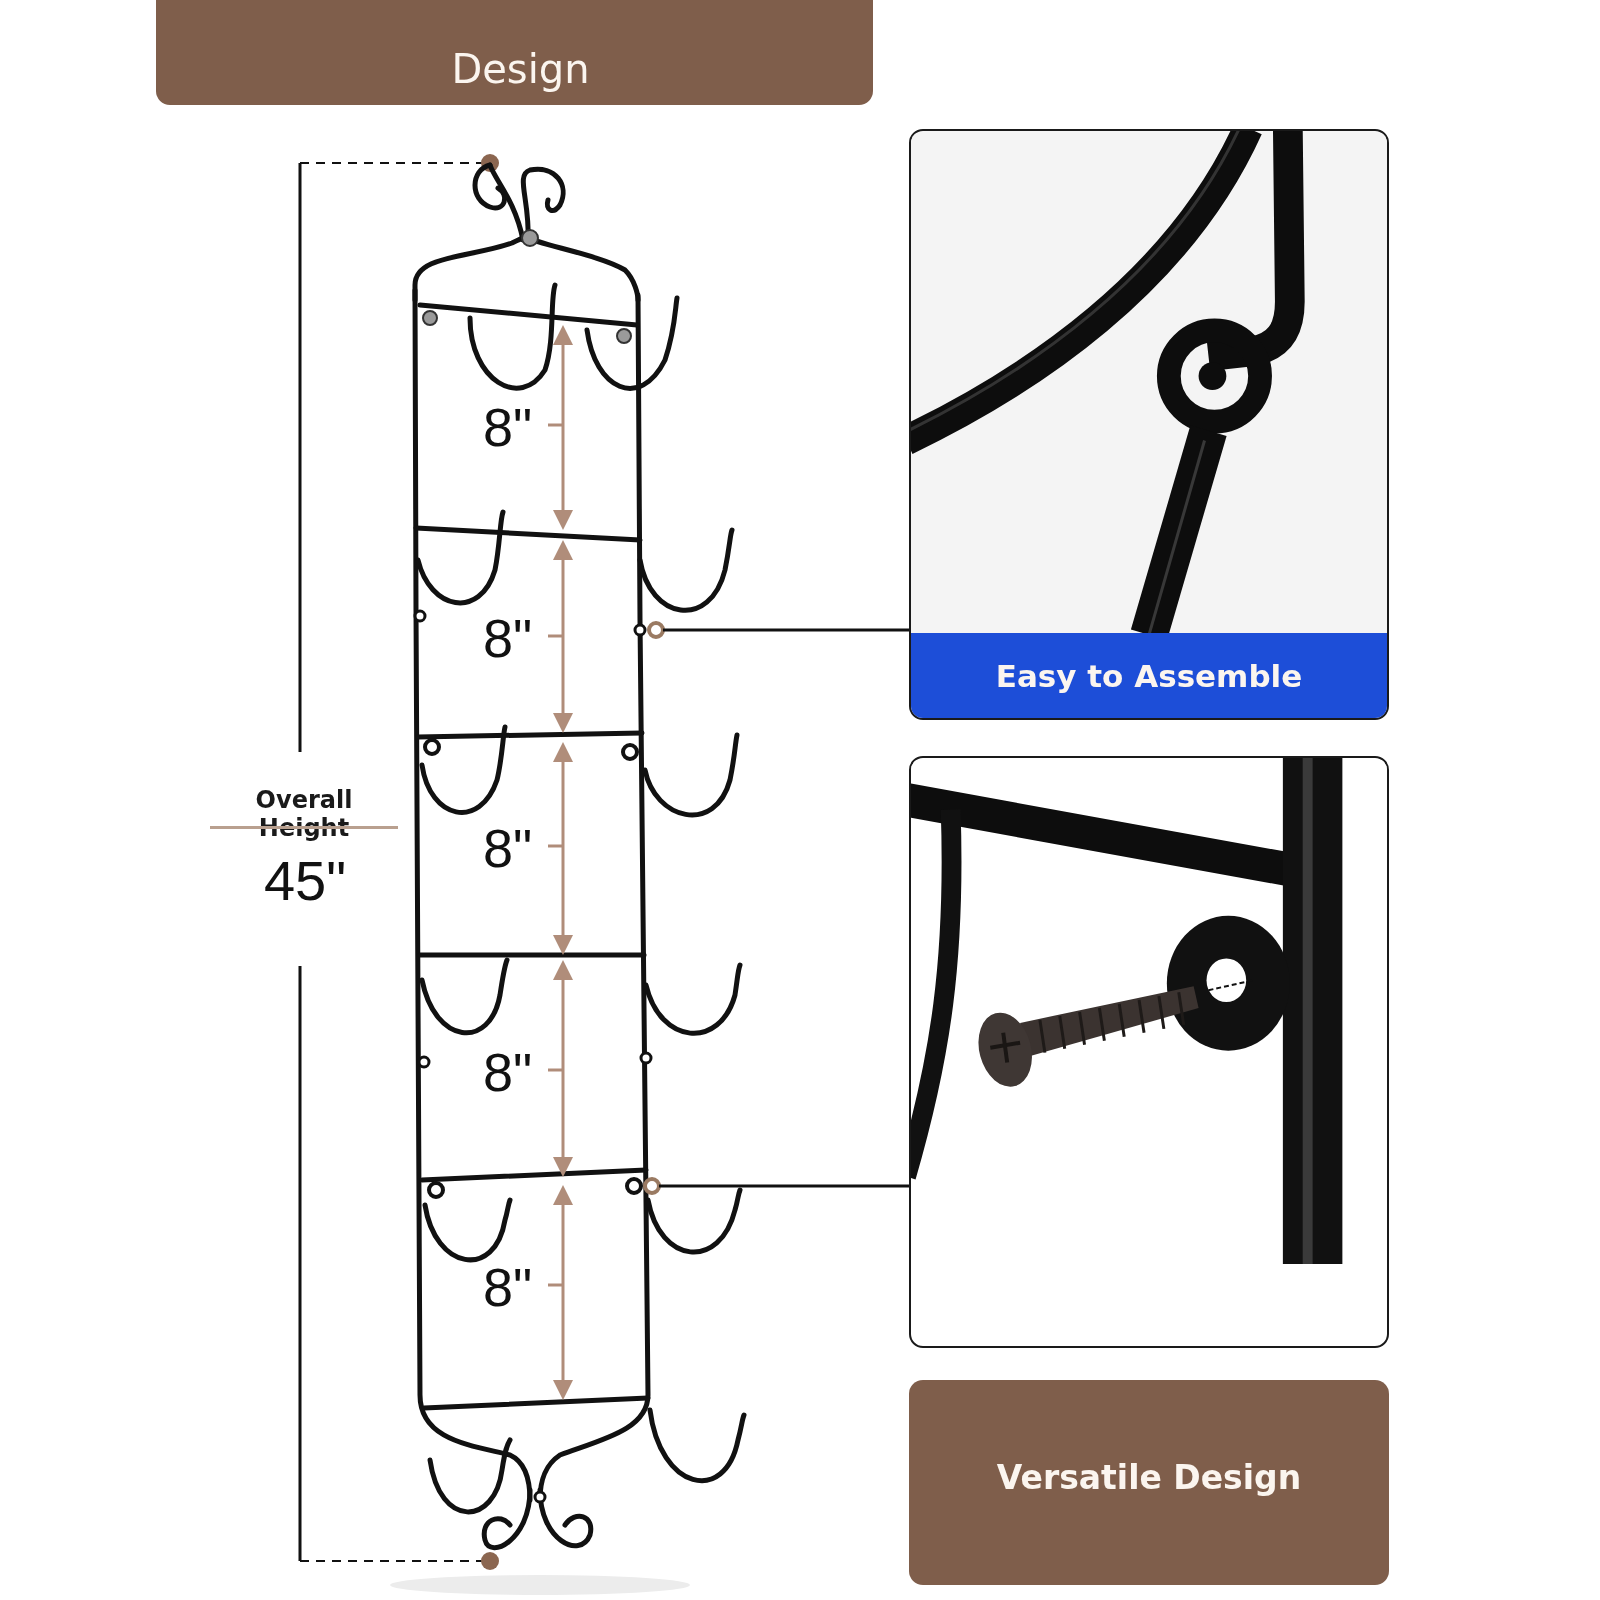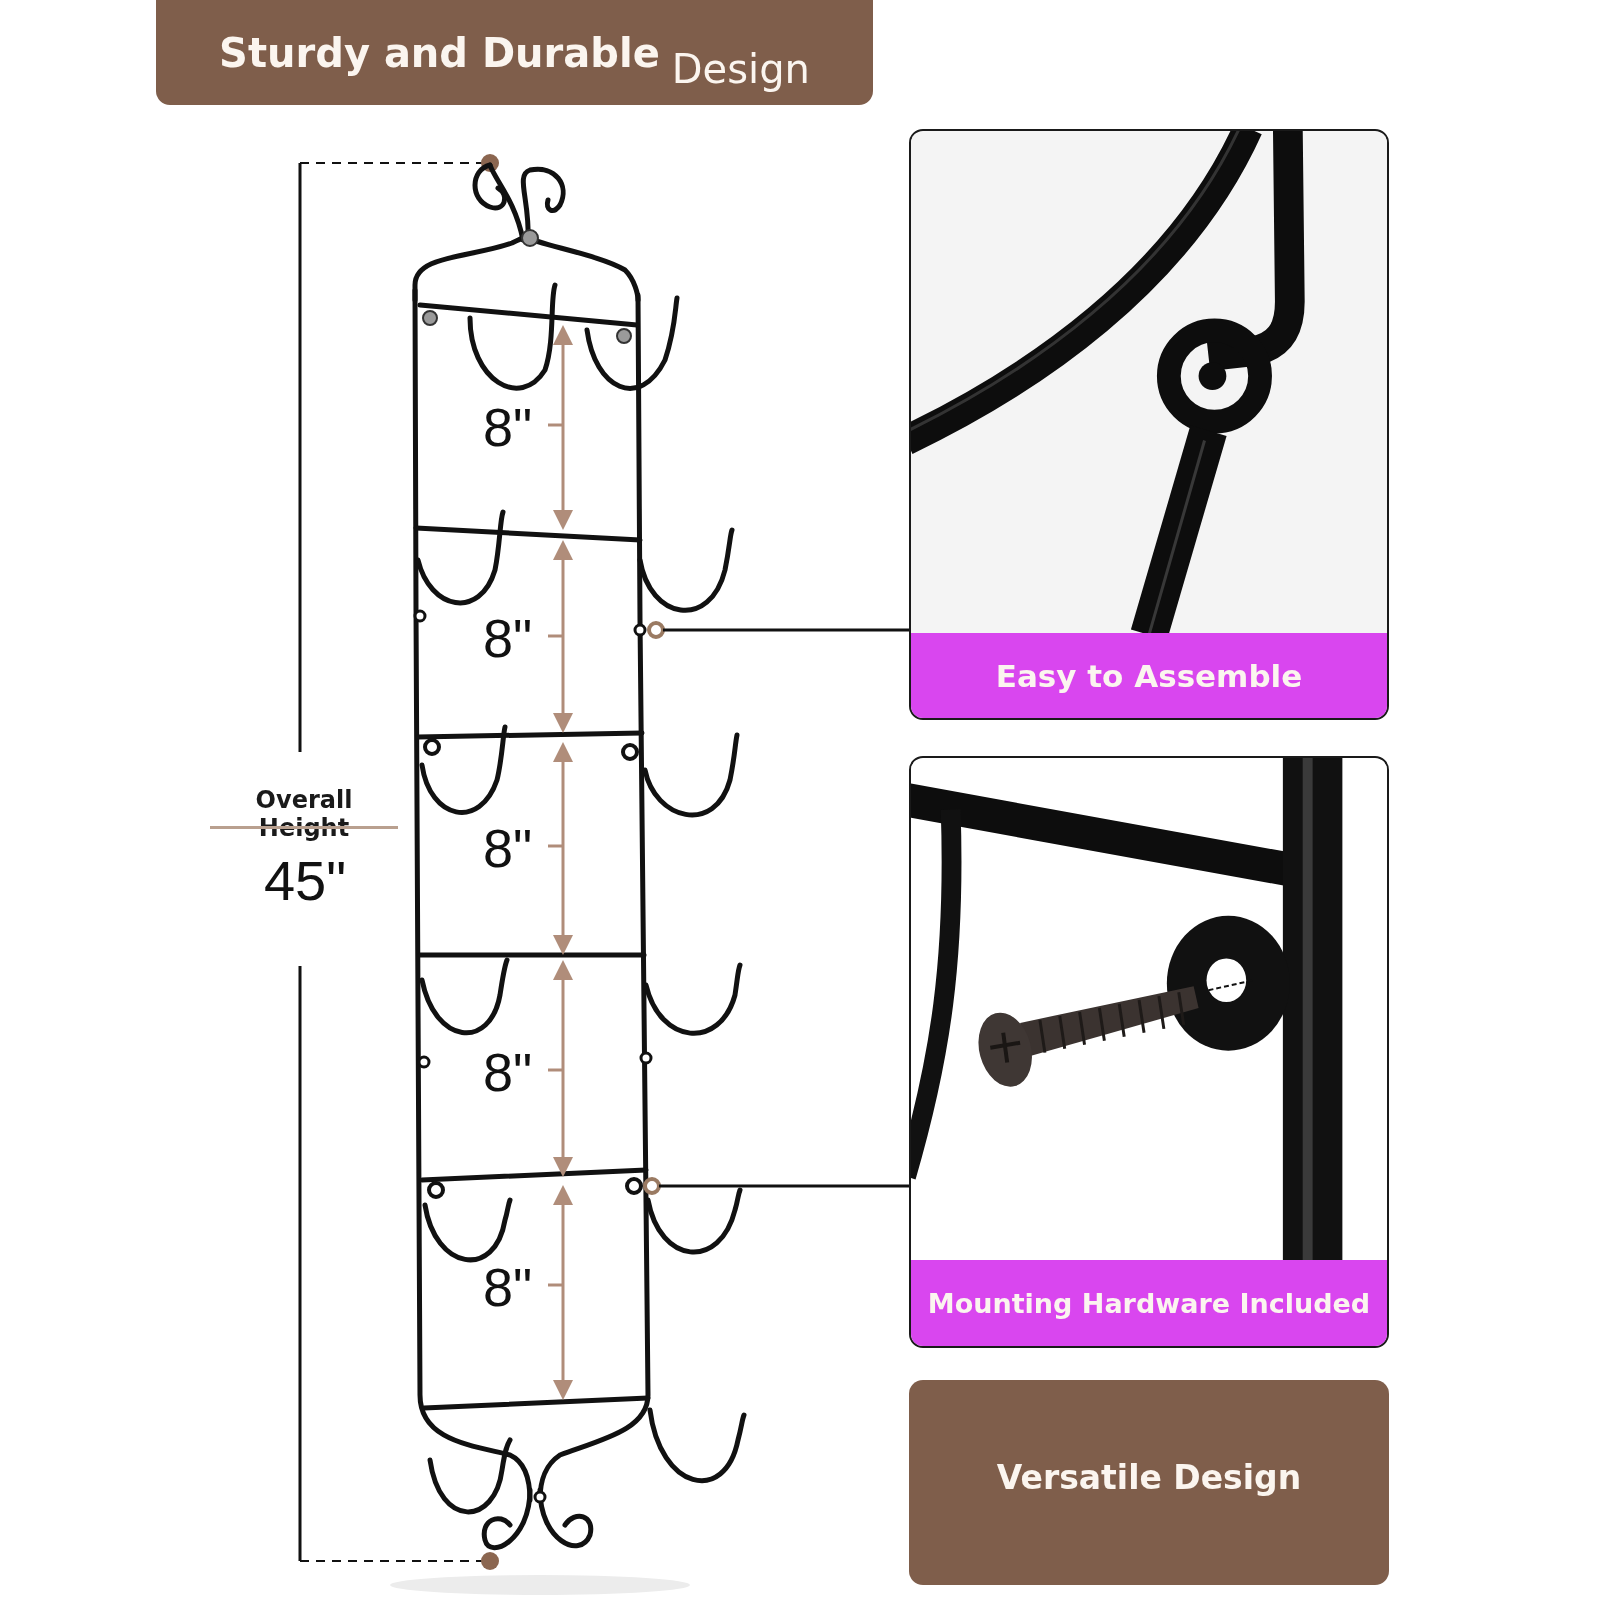--- a/index.html
+++ b/index.html
@@ -17,21 +17,21 @@
   .top-banner b { font-weight: bold; }
   .top-banner span.light { font-weight: normal; margin-left: 12px; margin-top: 33px; }
 
   .panel {
     position: absolute; left: 909px; width: 480px;
     border: 2px solid #1a1a1a; border-radius: 14px; overflow: hidden; background: #f5f5f5;
   }
   .panel .art { position: absolute; left: 0; top: 0; width: 100%; }
   .panel .caption {
     position: absolute; left: 0; bottom: 0; width: 100%;
-    background: #d946ef; color: #fbf5ef; font-weight: bold;
+    background: #1d4ed8; color: #fbf5ef; font-weight: bold;
     display: flex; align-items: center; justify-content: center;
   }
   .panel-1 { top: 129px; height: 591px; }
   .panel-1 .art { height: 506px; }
   .panel-1 .caption { height: 85px; font-size: 31px; }
   .panel-2 { top: 756px; height: 592px; background: #ffffff; }
   .panel-2 .art { height: 506px; }
   .panel-2 .caption { height: 86px; font-size: 27px; }
 
   .versatile {
@@ -55,21 +55,20 @@
     position: absolute; font-family: "Liberation Sans", sans-serif;
     font-size: 54px; color: #111; width: 80px; text-align: left;
   }
 
   svg.overlay { position: absolute; left: 0; top: 0; }
 </style>
 </head>
 <body>
 
 <div class="banner top-banner">
-  <b>Sturdy and Durable</b>
   <span class="light">Design</span>
 </div>
 
 <svg class="overlay" width="1600" height="1600" viewBox="0 0 1600 1600">
 
   <g stroke="#111" fill="none">
     <line x1="300" y1="163" x2="300" y2="752" stroke-width="3"></line>
     <line x1="300" y1="966" x2="300" y2="1561" stroke-width="3"></line>
     <line x1="300" y1="163" x2="485" y2="163" stroke-width="2" stroke-dasharray="9,7"></line>
     <line x1="300" y1="1561" x2="485" y2="1561" stroke-width="2" stroke-dasharray="9,7"></line>
@@ -207,18 +206,17 @@
       <line x1="210" y1="246" x2="215" y2="279"></line>
         <line x1="230" y1="242" x2="235" y2="275"></line>
       <line x1="250" y1="238" x2="255" y2="271"></line>
         <line x1="270" y1="234" x2="275" y2="267"></line>
     </g>
     <ellipse cx="95" cy="292" rx="26" ry="38" fill="#3f3734" transform="rotate(-15 95 292)"></ellipse>
     <line x1="80" y1="290" x2="110" y2="285" stroke="#1a1614" stroke-width="4"></line>
     <line x1="93" y1="275" x2="97" y2="305" stroke="#1a1614" stroke-width="4"></line>
     <line x1="300" y1="232" x2="345" y2="222" stroke="#111" stroke-width="2" stroke-dasharray="5,3"></line>
   </svg>
-  <div class="caption">Mounting Hardware Included</div>
 </div>
 
 <div class="banner versatile">
   <div class="title">Versatile Design</div>
 </div>
 
 </body></html>

